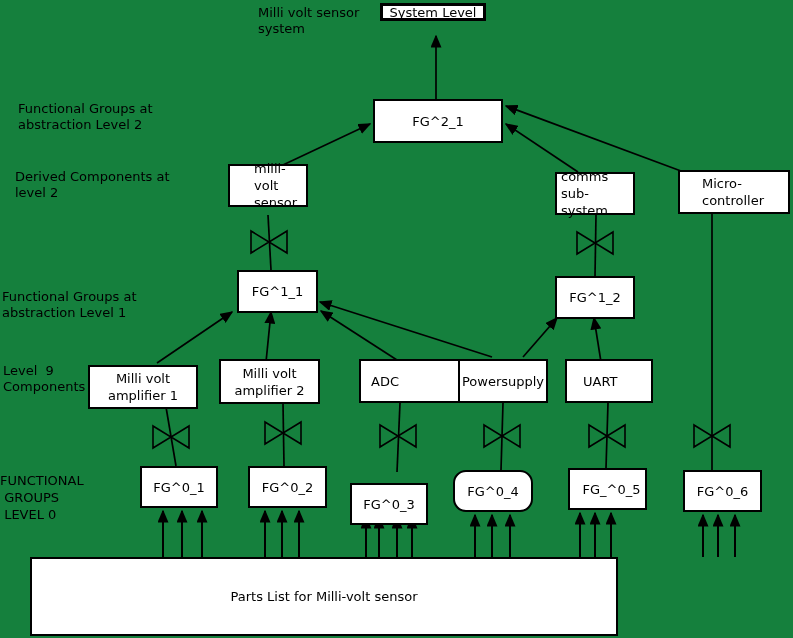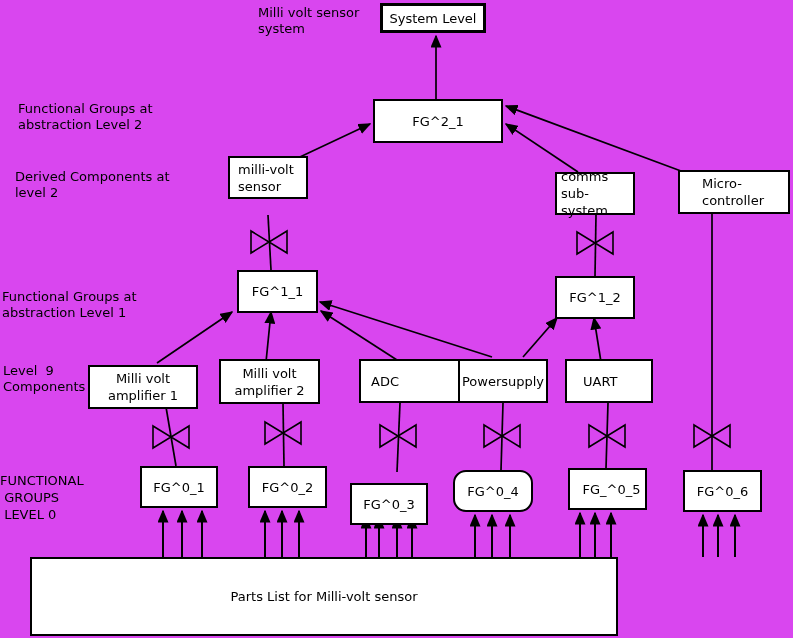--- a/index.html
+++ b/index.html
@@ -1,17 +1,17 @@
 <!DOCTYPE html>
 <html><head>
 <meta charset="utf-8">
 <style>
   html,body { margin:0; padding:0; background:#ffffff; }
   .canvas {
-    position:relative; width:793px; height:638px; background:#d946ef;
+    position:relative; width:793px; height:638px; background:#15803d;
     font-family:"DejaVu Sans","Liberation Sans",sans-serif; color:#000;
     overflow:hidden;
   }
   svg.wires { position:absolute; left:0; top:0; width:793px; height:638px; }
   .box {
     position:absolute; box-sizing:border-box; border:2px solid #000;
     background:#fff; font-size:13px; line-height:17px;
     display:flex; align-items:center; justify-content:center;
     text-align:center; white-space:pre-wrap;
   }
@@ -104,24 +104,24 @@
   <div class="slabel" style="left:15px; top:169px;">Derived Components at
 level 2</div>
   <div class="slabel" style="left:2px; top:289px;">Functional Groups at
 abstraction Level 1</div>
   <div class="slabel" style="left:3px; top:363px;">Level  9
 Components</div>
   <div class="slabel" style="left:0px; top:472px; line-height:17px;">FUNCTIONAL
  GROUPS
  LEVEL 0</div>
 
-  <div class="box thick" style="left:380px; top:3px;   width:106px; height:30px;">System Level</div>
+  <div class="box thick" style="left:380px; top:3px;   width:106px; height:18px;">System Level</div>
   <div class="box" style="left:373px; top:99px;  width:130px; height:44px;">FG^2_1</div>
 
-  <div class="box left" style="left:228px; top:156px; width:80px;  height:43px; padding-left:8px;">milli-volt
+  <div class="box left" style="left:228px; top:164px; width:80px;  height:43px; padding-left:24px;">milli-volt
 sensor</div>
   <div class="box left" style="left:555px; top:172px; width:80px;  height:43px; padding-left:4px;">comms
 sub-system</div>
   <div class="box left" style="left:678px; top:170px; width:112px; height:44px; padding-left:22px;">Micro-
 controller</div>
 
   <div class="box" style="left:237px; top:270px; width:81px; height:43px;">FG^1_1</div>
   <div class="box" style="left:555px; top:276px; width:80px; height:43px;">FG^1_2</div>
 
   <div class="box" style="left:88px;  top:365px; width:110px; height:44px;">Milli volt

